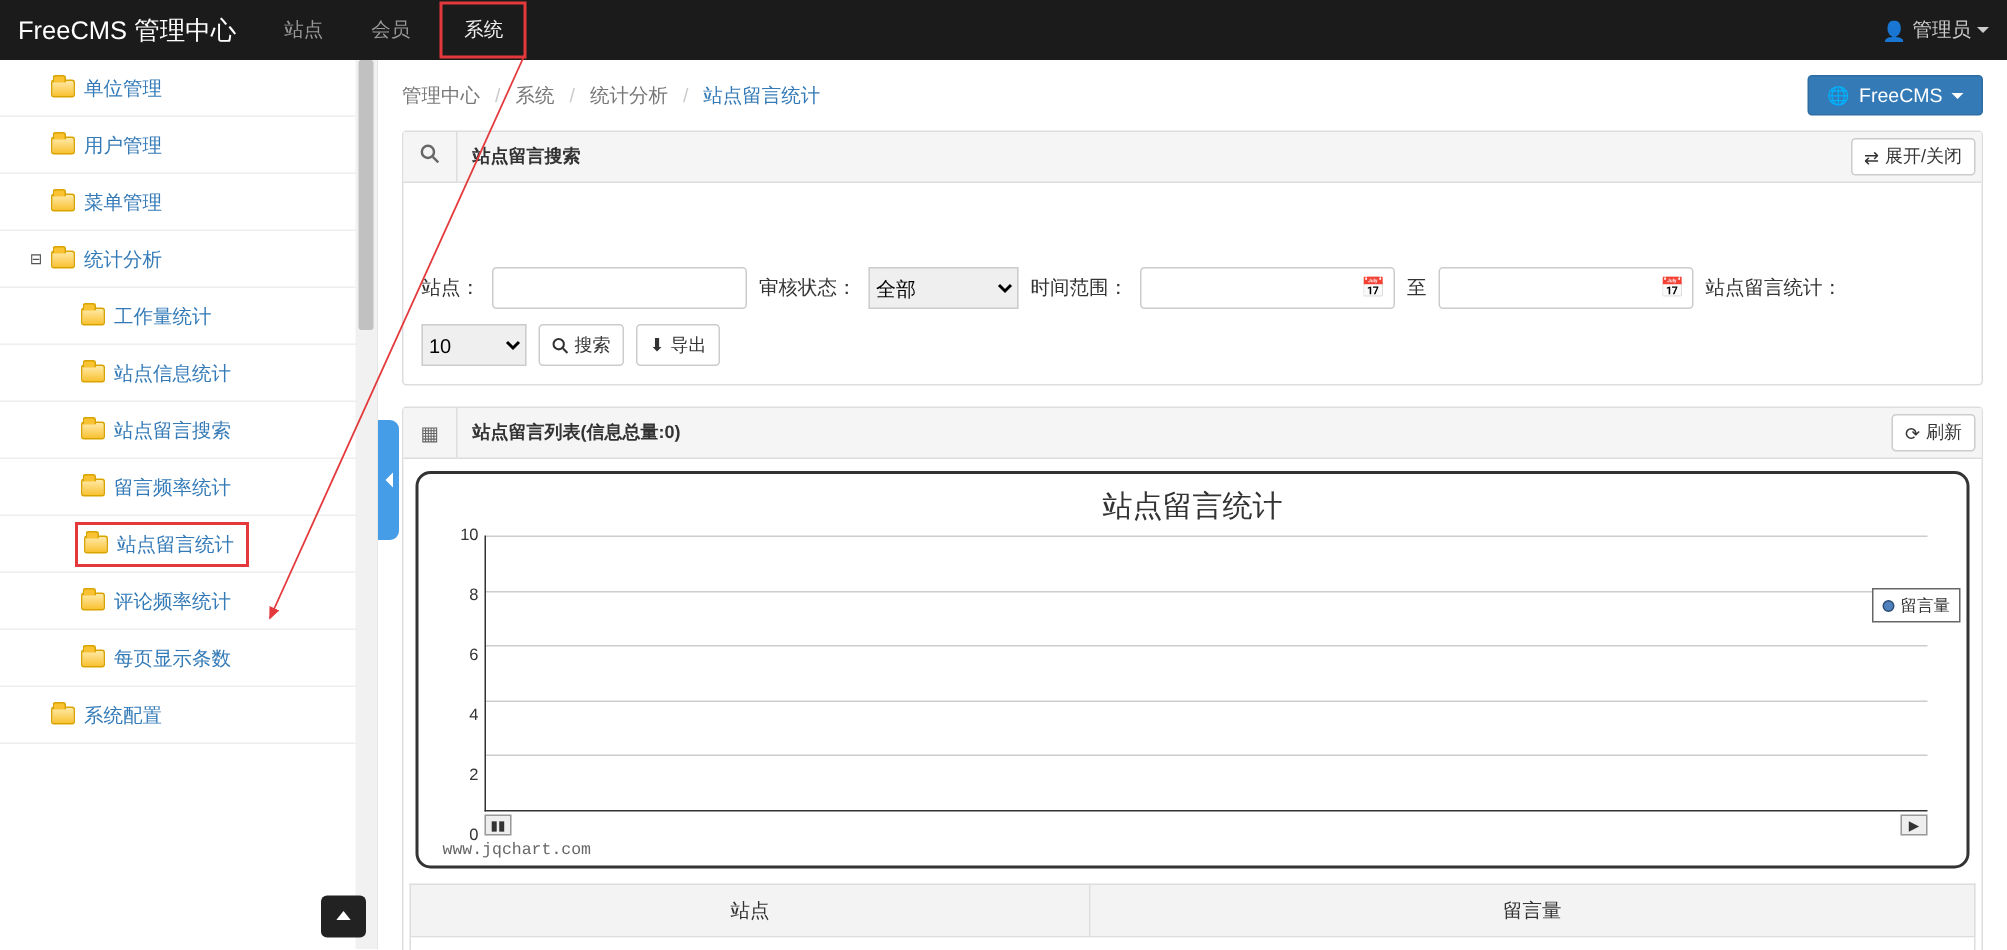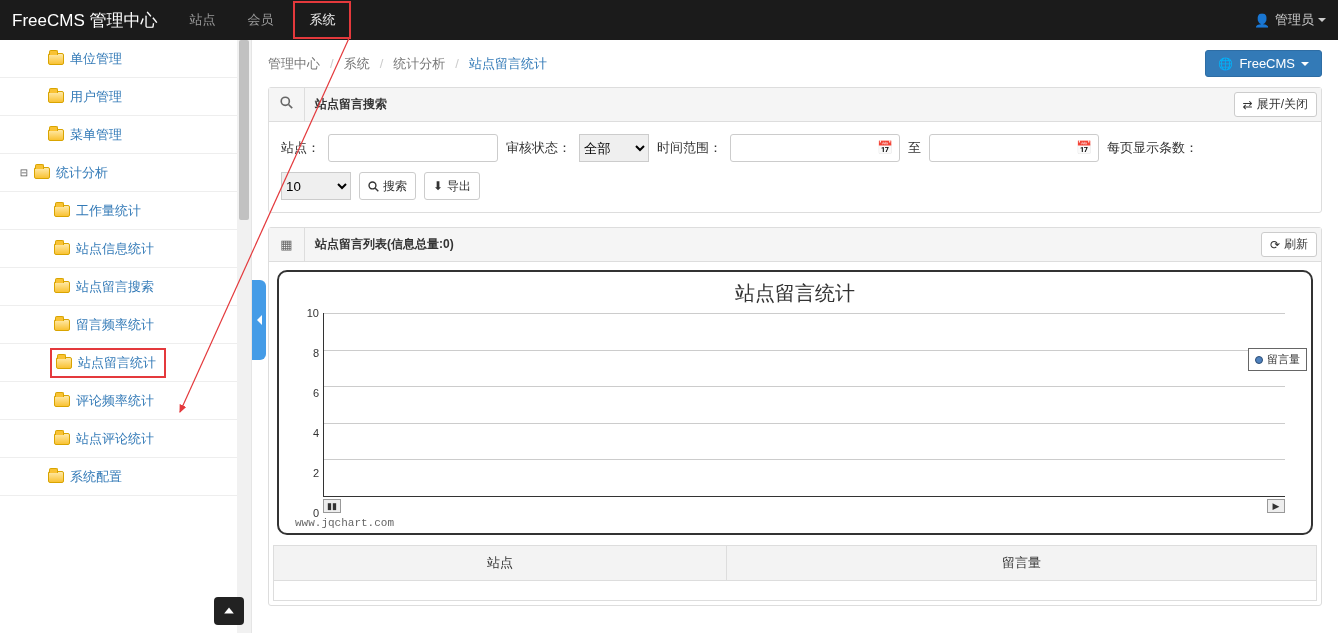--- a/index.html
+++ b/index.html
@@ -14,21 +14,21 @@
 .spacer { flex: 1; }
 .user-dd { color: #ccc; cursor: pointer; font-size: 13px; display: flex; align-items: center; gap: 4px; }
 .caret { display: inline-block; width: 0; height: 0; border-left: 4px solid transparent; border-right: 4px solid transparent; border-top: 4px solid #ccc; }
 
 
 .main { display: flex; height: calc(100% - 40px); }
 .sidebar { width: 252px; border-right: 1px solid #e5e5e5; position: relative; overflow: hidden; background: #fff; }
 .sidebar-scroll { height: 100%; overflow: hidden; }
 .tree { list-style: none; }
 .tree li { display: flex; align-items: center; height: 38px; border-bottom: 1px solid #eee; cursor: pointer; }
-.tree li.lv1 { padding-left: 48px; }
+.tree li.lv1 { padding-left: 34px; }
 .tree li.lv2 { padding-left: 54px; }
 .tree li .expander-box { width: 20px; text-align: center; color: #555; font-size: 10px; }
 .tree li.has-exp { padding-left: 14px; }
 .tree a { color: #337ab7; text-decoration: none; font-size: 13px; }
 .folder-icon { width: 16px; height: 12px; display: inline-block; margin-right: 6px; position: relative; background: linear-gradient(#ffe9a8,#f9c233); border: 1px solid #d9a400; border-radius: 2px; }
 .folder-icon.open::before { content: ""; position: absolute; top: -4px; left: 0; width: 7px; height: 4px; background: #f9c233; border: 1px solid #d9a400; border-bottom: none; border-radius: 2px 2px 0 0; }
 .folder-icon::before { content: ""; position: absolute; top: -4px; left: 0; width: 7px; height: 4px; background: #f9c233; border: 1px solid #d9a400; border-bottom: none; border-radius: 2px 2px 0 0; }
 .tree li.boxed-item .label-wrap { border: 2px solid #e4393c; padding: 4px 8px 4px 4px; margin-left: -4px; }
 .label-wrap { display: inline-flex; align-items: center; }
 .vscrollbar { position: absolute; right: 0; top: 0; bottom: 0; width: 14px; background: #f1f1f1; }
@@ -46,26 +46,26 @@
 .freecms-btn .caret { border-top-color: #fff; }
 
 .panel { border: 1px solid #ddd; border-radius: 3px; margin-bottom: 14px; }
 .panel-hd { background: #f5f5f5; border-bottom: 1px solid #ddd; height: 34px; display: flex; align-items: center; }
 .panel-hd .icon-cell { width: 36px; text-align: center; border-right: 1px solid #ddd; height: 100%; line-height: 34px; color: #666; }
 .panel-hd .title { padding-left: 10px; font-weight: bold; font-size: 12px; }
 .panel-hd .right-btn { margin-left: auto; margin-right: 4px; }
 .smbtn { background: #fff; border: 1px solid #ccc; border-radius: 3px; padding: 3px 8px; cursor: pointer; font-size: 12px; display: inline-flex; align-items: center; gap: 4px; color: #333; }
 
 .panel-body { padding: 12px; }
-.form-row { display: flex; align-items: center; gap: 8px; flex-wrap: wrap; }
+.form-row { display: flex; align-items: center; gap: 8px; flex-wrap: wrap; margin-top: 44px; }
 .form-row label { font-size: 13px; }
 .txt { height: 28px; border: 1px solid #ccc; border-radius: 3px; padding: 0 6px; }
 .txt.w150 { width: 170px; }
 .sel { height: 28px; border: 1px solid #ccc; background: #efefef; }
-.sel.w90 { width: 70px; }
+.sel.w90 { width: 100px; }
 .sel.wauto { width: 70px; }
 .date-wrap { position: relative; display: inline-block; }
 .date-wrap .cal { position: absolute; right: 6px; top: 6px; color: #5b9bd5; font-size: 13px; pointer-events: none; }
 .date-wrap .txt { width: 170px; padding-right: 22px; }
 .form-row2 { margin-top: 10px; display: flex; gap: 8px; }
 
 .chart-area { border: 2px solid #333; border-radius: 10px; margin: 4px; padding: 8px 16px 4px 16px; position: relative; background: #fff; }
 .chart-title { text-align: center; font-family: SimSun, serif; font-size: 20px; margin-bottom: 6px; }
 .axes { position: relative; height: 200px; margin-left: 28px; margin-right: 10px; }
 .y-ticks { position: absolute; left: -28px; top: 0; bottom: 0; width: 24px; }
@@ -166,21 +166,21 @@
           </li>
           <li class="lv2">
             <span class="label-wrap">
               <span class="folder-icon"></span>
               <a>评论频率统计</a>
             </span>
           </li>
           <li class="lv2">
             <span class="label-wrap">
               <span class="folder-icon"></span>
-              <a>站点评论统计</a>
+              <a>每页显示条数</a>
             </span>
           </li>
           <li class="lv1">
             <span class="label-wrap">
               <span class="folder-icon"></span>
               <a>系统配置</a>
             </span>
           </li>
         </ul>
     </div>
@@ -234,21 +234,21 @@
           <label>时间范围：</label>
           <span class="date-wrap">
             <input class="txt" style="">
             <span class="cal">📅</span>
           </span>
           <label>至</label>
           <span class="date-wrap">
             <input class="txt" style="">
             <span class="cal">📅</span>
           </span>
-          <label>每页显示条数：</label>
+          <label>站点留言统计：</label>
         </div>
         <div class="form-row2">
           <select class="sel wauto">
             <option>10</option>
           </select>
           <button class="smbtn">
             <svg width="11" height="11" viewBox="0 0 16 16">
                 <circle cx="6.5" cy="6.5" r="5" fill="none" stroke="#333" stroke-width="2"></circle>
                 <line x1="10.5" y1="10.5" x2="15" y2="15" stroke="#333" stroke-width="2"></line>
               </svg>

